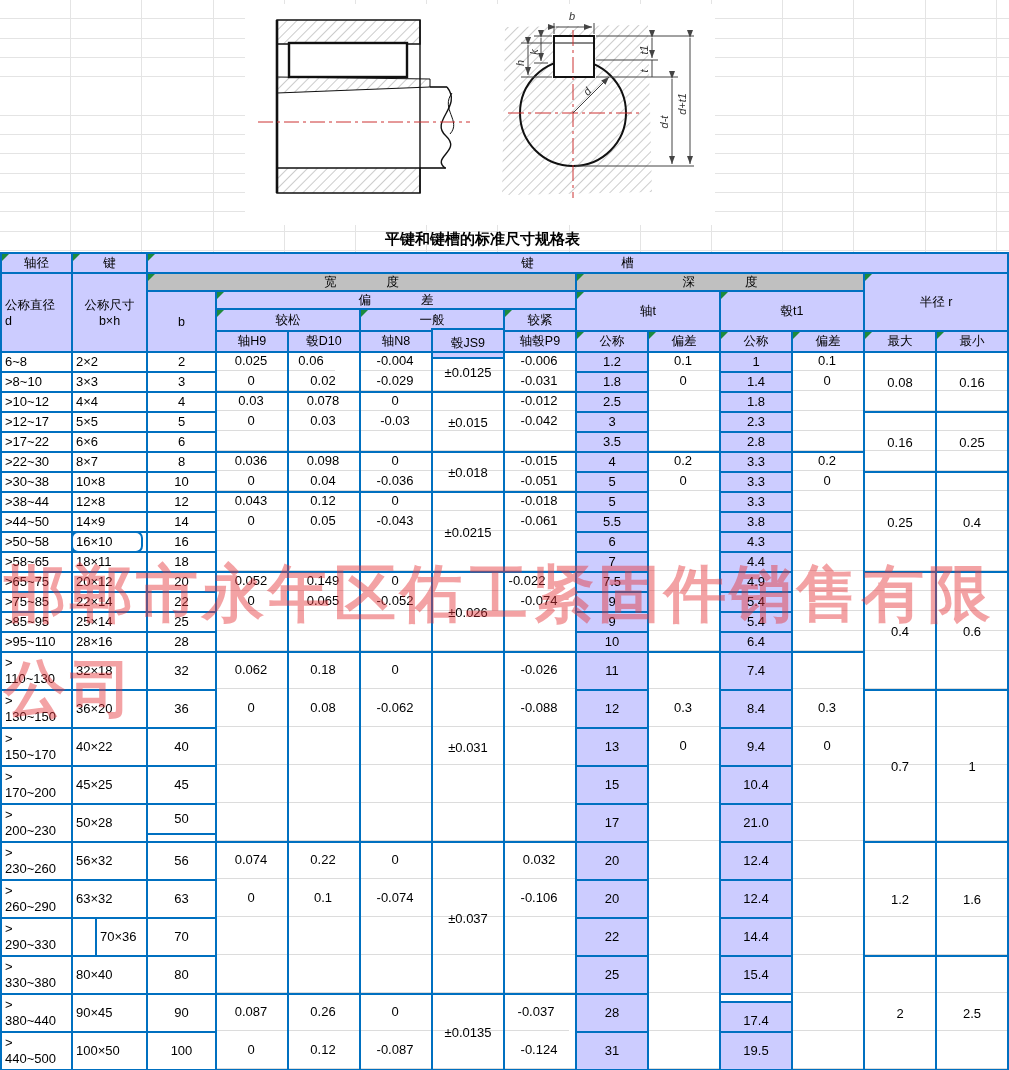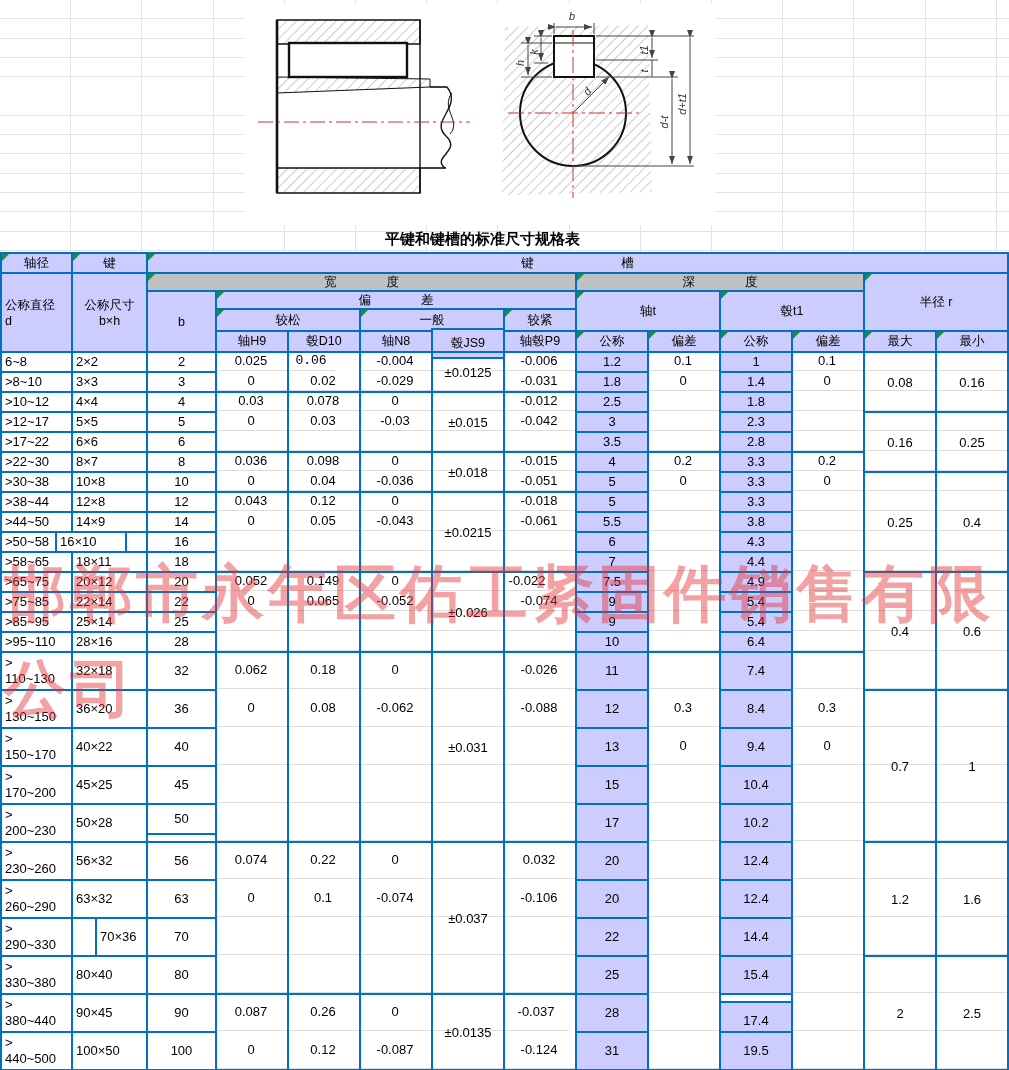--- a/index.html
+++ b/index.html
@@ -191,21 +191,21 @@
     <div class="hc" style="left:863px;top:78px;width:74px;height:23px;">
         <span class="tri"></span>
         <span class="hv">最大</span>
       </div>
     <div class="hc" style="left:935px;top:78px;width:74px;height:23px;">
         <span class="tri"></span>
         <span class="hv">最小</span>
       </div>
 
   <div class="wcell" style="left: 215px; top: 99px; width: 72px; height: 20px;">0.025</div>
-      <div class="wcell" style="left: 287px; top: 99px; width: 48px; height: 20px; font-family: Liberation Mono, monospace;">0.06</div>
+      <div class="wcell" style="left: 287px; top: 99px; width: 48px; height: 20px;">0.06</div>
       <div class="wcell" style="left: 359px; top: 99px; width: 72px; height: 20px;">-0.004</div>
       <div class="wcell" style="left: 431px; top: 99px; width: 72px; height: 20px;"></div>
       <div class="wcell" style="left: 503px; top: 99px; width: 72px; height: 20px;">-0.006</div>
       <div class="wcell" style="left: 647px; top: 99px; width: 72px; height: 20px;">0.1</div>
       <div class="wcell" style="left: 791px; top: 99px; width: 72px; height: 20px;">0.1</div>
       <div class="wcell" style="left: 863px; top: 99px; width: 72px; height: 20px;"></div>
       <div class="wcell" style="left: 935px; top: 99px; width: 72px; height: 20px;"></div>
       <div class="bcell la pre" style="left: 0px; top: 99px; width: 73px; height: 22px;">6~8</div>
       <div class="bcell la" style="left: 71px; top: 99px; width: 77px; height: 22px;">2×2</div>
       <div class="bcell" style="left: 146px; top: 99px; width: 71px; height: 22px;">2</div>
@@ -326,21 +326,21 @@
       <div class="wcell" style="left: 215px; top: 279px; width: 72px; height: 20px;"></div>
       <div class="wcell" style="left: 287px; top: 279px; width: 72px; height: 20px;"></div>
       <div class="wcell" style="left: 359px; top: 279px; width: 72px; height: 20px;"></div>
       <div class="wcell" style="left: 431px; top: 279px; width: 72px; height: 20px;"></div>
       <div class="wcell" style="left: 503px; top: 279px; width: 72px; height: 20px;"></div>
       <div class="wcell" style="left: 647px; top: 279px; width: 72px; height: 20px;"></div>
       <div class="wcell" style="left: 791px; top: 279px; width: 72px; height: 20px;"></div>
       <div class="wcell" style="left: 863px; top: 279px; width: 72px; height: 20px;"></div>
       <div class="wcell" style="left: 935px; top: 279px; width: 72px; height: 20px;"></div>
       <div class="bcell la pre" style="left: 0px; top: 279px; width: 73px; height: 22px;">&gt;50~58</div>
-      <div class="bcell la" style="left: 55px; top: 279px; width: 72px; height: 22px;">16×10</div>
+      <div class="bcell la" style="left: 71px; top: 279px; width: 72px; height: 22px; border-radius: 7px;">16×10</div>
       <div class="bcell" style="left: 146px; top: 279px; width: 71px; height: 22px;">16</div>
       <div class="bcell lav" style="left: 575px; top: 279px; width: 74px; height: 22px;">6</div>
       <div class="bcell lav" style="left: 719px; top: 279px; width: 74px; height: 22px;">4.3</div>
       <div class="wcell" style="left: 215px; top: 299px; width: 72px; height: 20px;"></div>
       <div class="wcell" style="left: 287px; top: 299px; width: 72px; height: 20px;"></div>
       <div class="wcell" style="left: 359px; top: 299px; width: 72px; height: 20px;"></div>
       <div class="wcell" style="left: 431px; top: 299px; width: 72px; height: 20px;"></div>
       <div class="wcell" style="left: 503px; top: 299px; width: 72px; height: 20px;"></div>
       <div class="wcell" style="left: 647px; top: 299px; width: 72px; height: 20px;"></div>
       <div class="wcell" style="left: 791px; top: 299px; width: 72px; height: 20px;"></div>
@@ -474,21 +474,21 @@
       <div class="wcell" style="left: 503px; top: 551px; width: 72px; height: 38px;"></div>
       <div class="wcell" style="left: 647px; top: 551px; width: 72px; height: 38px;"></div>
       <div class="wcell" style="left: 791px; top: 551px; width: 72px; height: 38px;"></div>
       <div class="wcell" style="left: 863px; top: 551px; width: 72px; height: 38px;"></div>
       <div class="wcell" style="left: 935px; top: 551px; width: 72px; height: 38px;"></div>
       <div class="bcell la pre" style="left: 0px; top: 551px; width: 73px; height: 40px;">&gt;
 200~230</div>
       <div class="bcell la" style="left: 71px; top: 551px; width: 77px; height: 40px;">50×28</div>
       <div class="bcell" style="left: 146px; top: 551px; width: 71px; height: 32px;">50</div>
       <div class="bcell lav" style="left: 575px; top: 551px; width: 74px; height: 40px;">17</div>
-      <div class="bcell lav" style="left: 719px; top: 551px; width: 74px; height: 40px;">10.2</div>
+      <div class="bcell lav" style="left: 719px; top: 551px; width: 74px; height: 40px;">21.0</div>
       <div class="wcell" style="left: 215px; top: 589px; width: 72px; height: 38px;">0.074</div>
       <div class="wcell" style="left: 287px; top: 589px; width: 72px; height: 38px;">0.22</div>
       <div class="wcell" style="left: 359px; top: 589px; width: 72px; height: 38px;">0</div>
       <div class="wcell" style="left: 431px; top: 589px; width: 72px; height: 38px;"></div>
       <div class="wcell" style="left: 503px; top: 589px; width: 72px; height: 38px;">0.032</div>
       <div class="wcell" style="left: 647px; top: 589px; width: 72px; height: 38px;"></div>
       <div class="wcell" style="left: 791px; top: 589px; width: 72px; height: 38px;"></div>
       <div class="wcell" style="left: 863px; top: 589px; width: 72px; height: 38px;"></div>
       <div class="wcell" style="left: 935px; top: 589px; width: 72px; height: 38px;"></div>
       <div class="bcell la pre" style="left: 0px; top: 589px; width: 73px; height: 40px;">&gt;

